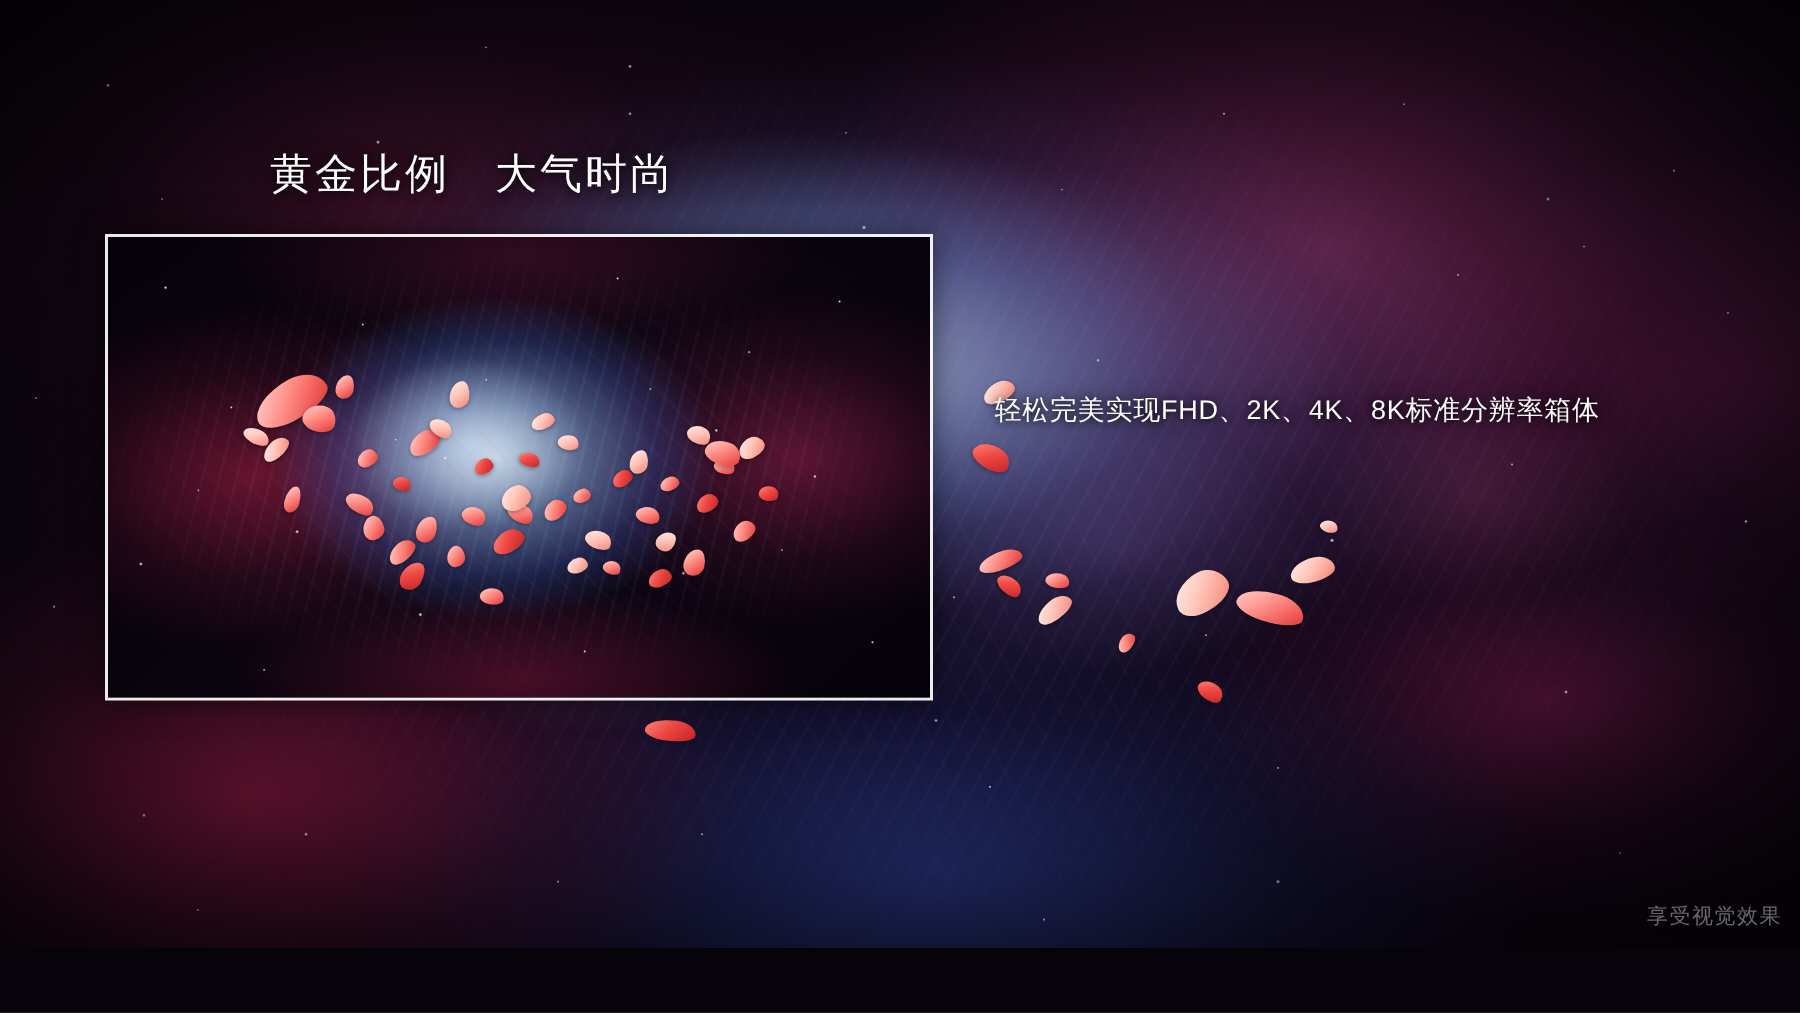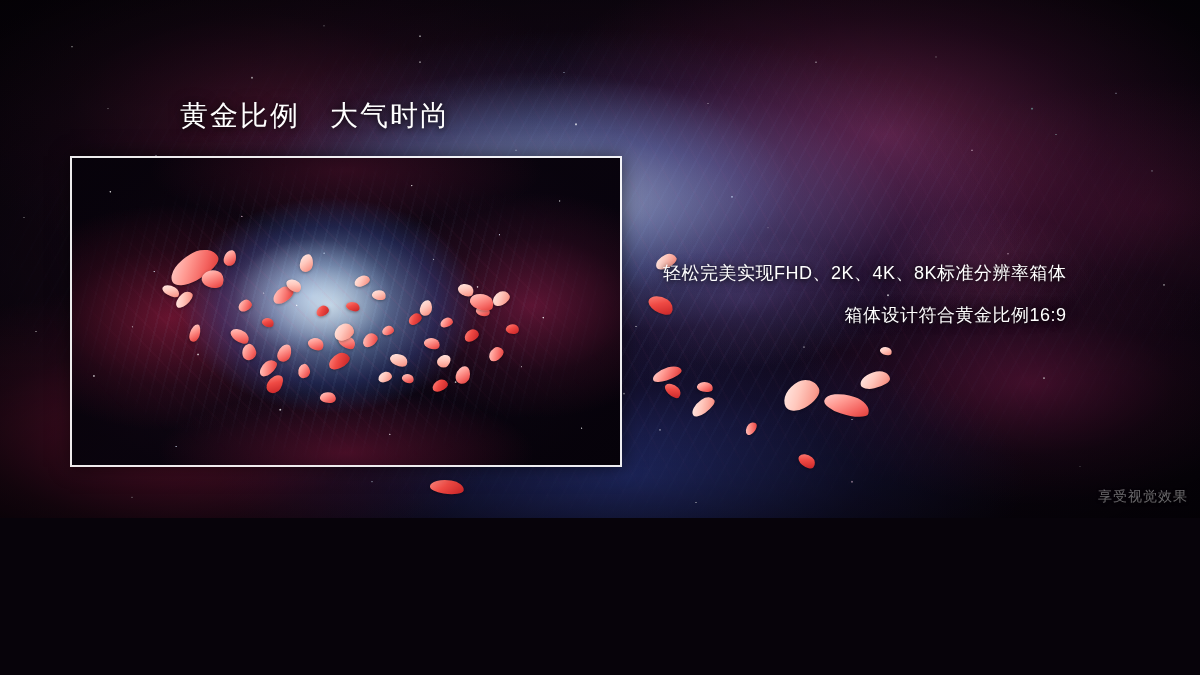--- a/index.html
+++ b/index.html
@@ -1,20 +1,20 @@
 <!DOCTYPE html>
 <html><head>
 <meta charset="utf-8">
 <style>
   html,body{margin:0;padding:0;background:#07030a;}
   body{font-family:"Liberation Sans","DejaVu Sans",sans-serif;}
 
   #slide{
     position:relative;
-    width:1200px;height:518px;
+    width:1200px;height:632px;
     overflow:hidden;
     background:#404040;
   }
 
   
   .bg-base{
     position:absolute;inset:0;
     background:
       radial-gradient(ellipse 46% 44% at 50% 40%, rgba(180,205,255,.50) 0%, rgba(120,150,240,.32) 28%, rgba(60,70,150,.14) 55%, rgba(0,0,0,0) 78%),
       radial-gradient(ellipse 30% 30% at 44% 36%, rgba(225,240,255,.42) 0%, rgba(140,185,255,.22) 42%, rgba(0,0,0,0) 74%),
@@ -192,21 +192,21 @@
   
   .body-text{
     position:absolute;left:663px;top:252px;
     color:#ffffff;
     font-size:18px;
     line-height:42px;
     letter-spacing:.5px;
     text-shadow:0 1px 5px rgba(0,0,0,.8),0 0 12px rgba(0,0,0,.55);
     white-space:nowrap;
   }
-  .body-text .line{display:block;text-align:right;}
+  .body-text .line{display:block;}
 
   
   .watermark{
     position:absolute;right:12px;bottom:12px;
     font-size:14px;letter-spacing:1px;
     color:rgba(255,255,255,.40);
     text-shadow:0 1px 3px rgba(0,0,0,.6);
   }
 </style>
 </head>
@@ -288,18 +288,17 @@
         <div class="petal pale" style="left: 420px; top: 134px; width: 18px; height: 13px; transform: rotate(-26deg);"></div>
         <div class="petal" style="left: 398px; top: 136px; width: 24px; height: 16px; transform: rotate(22deg);"></div>
         <div class="petal deep" style="left: 434px; top: 166px; width: 13px; height: 10px; transform: rotate(14deg);"></div>
         <div class="petal pale" style="left: 282px; top: 118px; width: 16px; height: 10px; transform: rotate(-18deg);"></div>
         <div class="petal pale" style="left: 228px; top: 96px; width: 13px; height: 18px; transform: rotate(6deg);"></div>
       </div>
   </div>
 
   <div class="body-text">
     <span class="line">轻松完美实现FHD、2K、4K、8K标准分辨率箱体</span>
-    <span class="line">箱体设计符合黄金比例16:9</span>
   </div>
 
   <div class="watermark">享受视觉效果</div>
 
 </div>
 
 </body></html>

